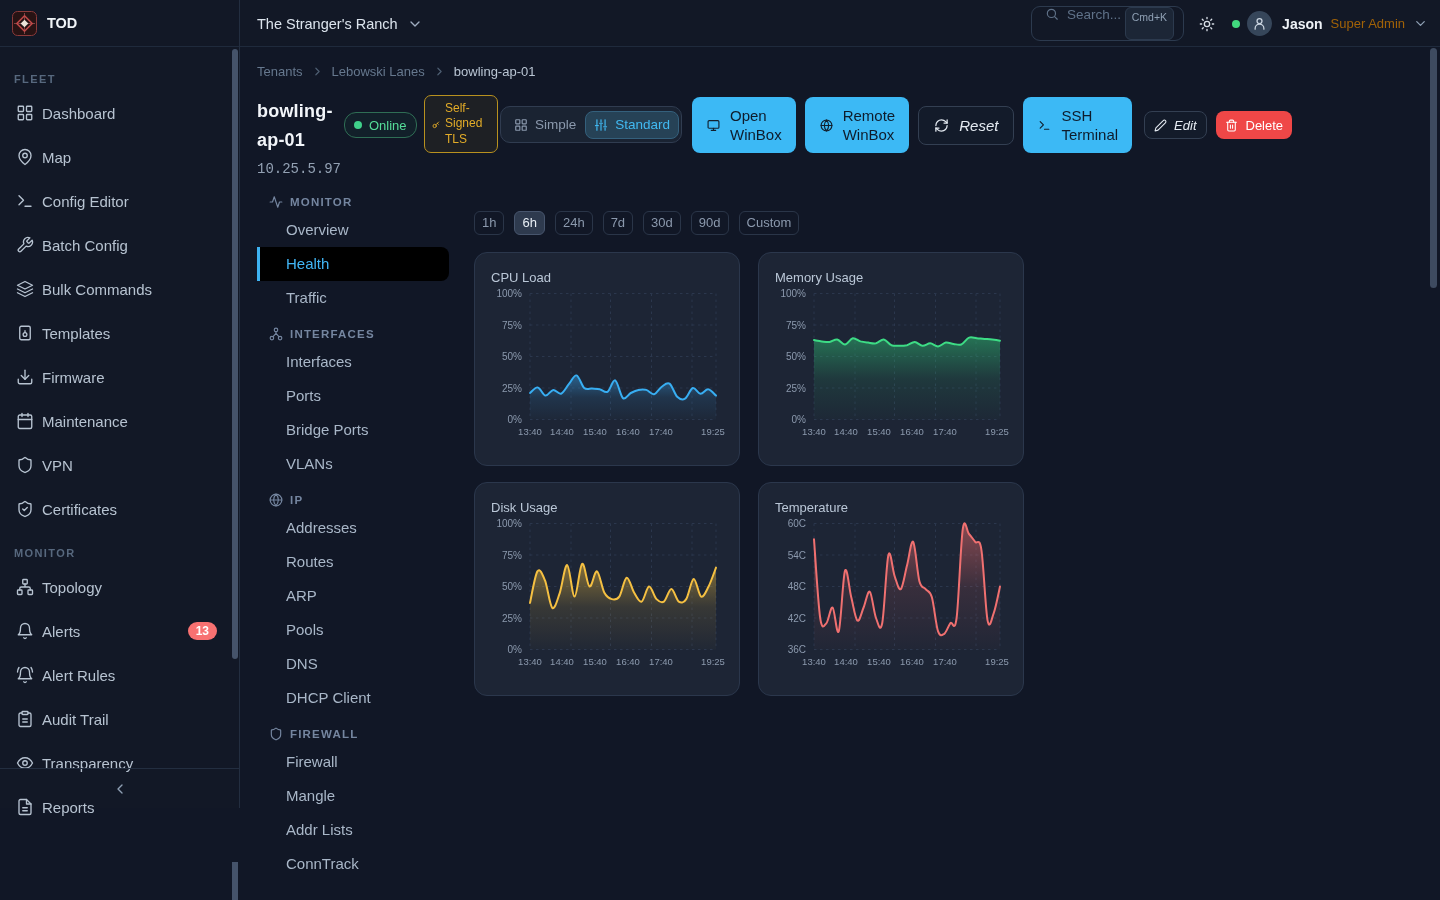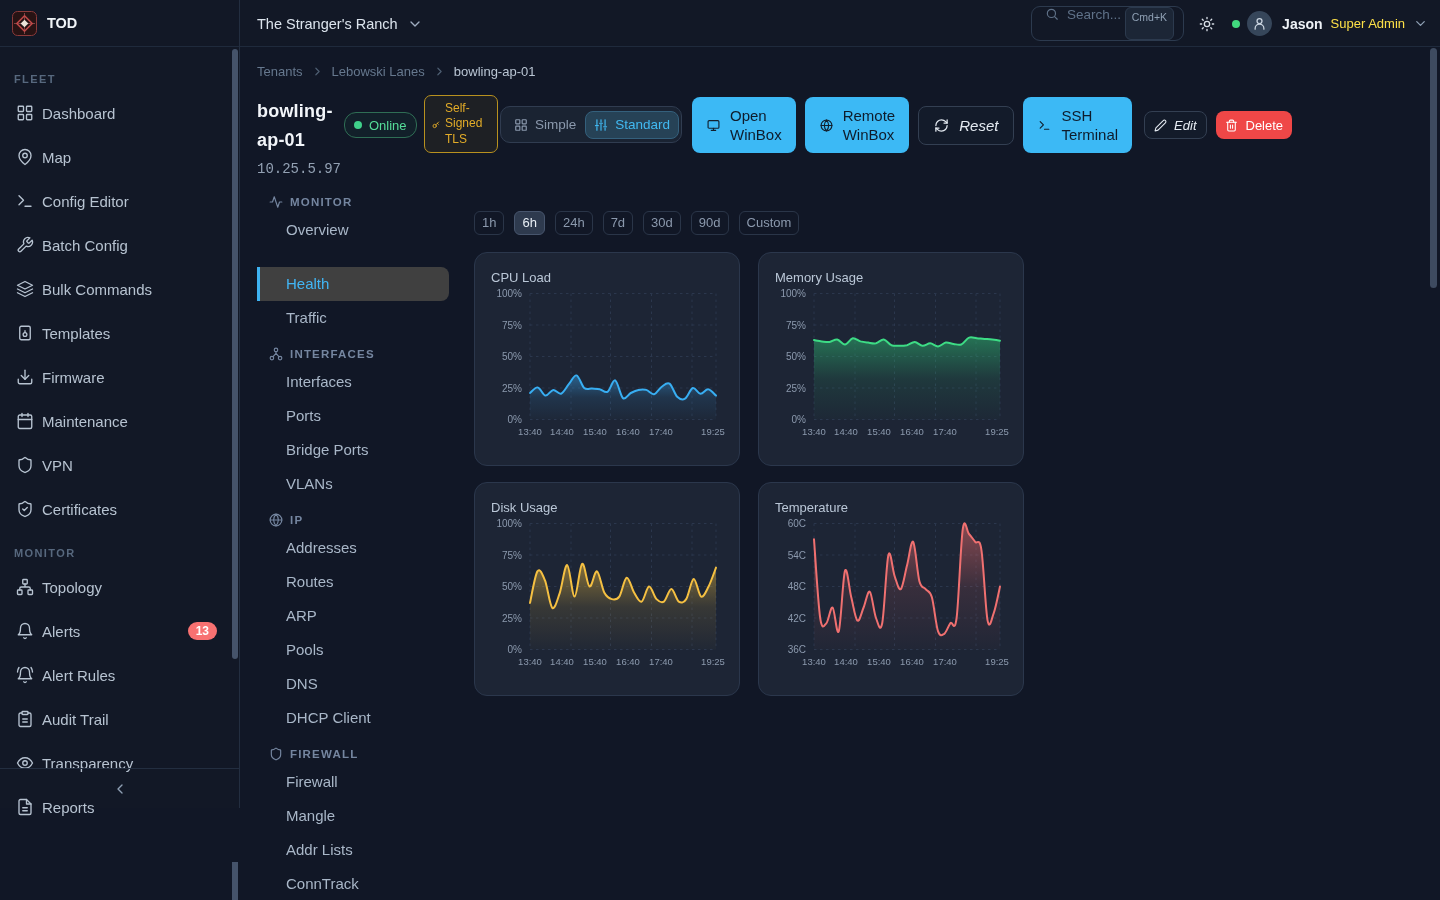--- a/index.html
+++ b/index.html
@@ -40,21 +40,21 @@
 .btn svg { flex:none; }
 .btn-blue { background:#3cb9f5; color:#0e1c2c; height:56px; padding:0 14px 0 15px; margin-right:9px; }
 .btn-blue .lbl { text-align:left; line-height:19px; margin-left:10px; }
 .btn-dark { background:#131b2a; border:1px solid #333f52; color:#e5ebf2; height:39px; padding:0 15px;font-style:italic; }
 .btn-red { background:#ef4747; color:#fff; height:28px; padding:0 9px; font-size:13px; }
 
 .subnav { position:absolute; left:16px; top:143px; width:192px; }
 .sn-head { display:flex; align-items:center; height:22px; margin-top:8px; padding-left:12px; color:#7586a0; font-size:11.5px; font-weight:bold; letter-spacing:1.2px; }
 .sn-head svg { width:14px; height:14px; margin-right:7px; }
 .sn-item { height:34px; line-height:34px; padding-left:29px; color:#a9b7c8; font-size:15px; }
-.sn-item.on { background:#404040; border-left:3px solid #3eb3f2; border-radius:0 8px 8px 0; padding-left:26px; color:#41b5f4;margin-top:20px; }
+.sn-item.on { background:#000000; border-left:3px solid #3eb3f2; border-radius:0 8px 8px 0; padding-left:26px; color:#41b5f4; }
 
 .ranges { position:absolute; left:233px; top:163px; display:flex; }
 .rng { height:24px; line-height:22px; border:1px solid #2a3548; border-radius:6px; color:#8b99ad; font-size:13px; padding:0 7px; margin-right:10px; }
 .rng.on { background:#2e3a4e; border-color:#47556d; color:#e8eef5; }
 .card { position:absolute; width:266px; height:214px; background:#1d2535; border:1px solid #2b374c; border-radius:13px; }
 .card svg { position:absolute; left:0; top:0; }
 </style>
 </head>
 <body>
 <div class="sidebar">
@@ -173,21 +173,21 @@
       <path d="M12 2v2M12 20v2M4.93 4.93l1.41 1.41M17.66 17.66l1.41 1.41M2 12h2M20 12h2M6.34 17.66l-1.41 1.41M19.07 4.93l-1.41 1.41"></path>
     </svg>
   <div style="width:8px; height:8px; border-radius:50%; background:#41d97e; margin-left:17px;"></div>
   <div class="avatar" style="margin-left:7px;">
       <svg width="15" height="15" viewBox="0 0 24 24" fill="none" stroke="#cdd7e2" stroke-width="2" stroke-linecap="round">
         <circle cx="12" cy="8" r="4"></circle>
         <path d="M5 21v-1a7 7 0 0 1 14 0v1"></path>
       </svg>
     </div>
   <span style="color:#eef2f7; font-size:14px; font-weight:bold; margin-left:10px;">Jason</span>
-  <span style="color:#fde047; font-size:13px; margin-left:8px;">Super Admin</span>
+  <span style="color:#a16207; font-size:13px; margin-left:8px;">Super Admin</span>
   <svg width="15" height="15" viewBox="0 0 24 24" fill="none" stroke="#8fa0b4" stroke-width="2" stroke-linecap="round" stroke-linejoin="round" style="margin-left:8px;">
       <polyline points="6 9 12 15 18 9"></polyline>
     </svg>
 </div>
 <div class="main">
   <div class="crumbs">Tenants
     <svg width="13" height="13" viewBox="0 0 24 24" fill="none" stroke="#4e5e72" stroke-width="2.2" stroke-linecap="round" stroke-linejoin="round" style="margin:0 8px;">
         <polyline points="9 18 15 12 9 6"></polyline>
       </svg>
     Lebowski Lanes

